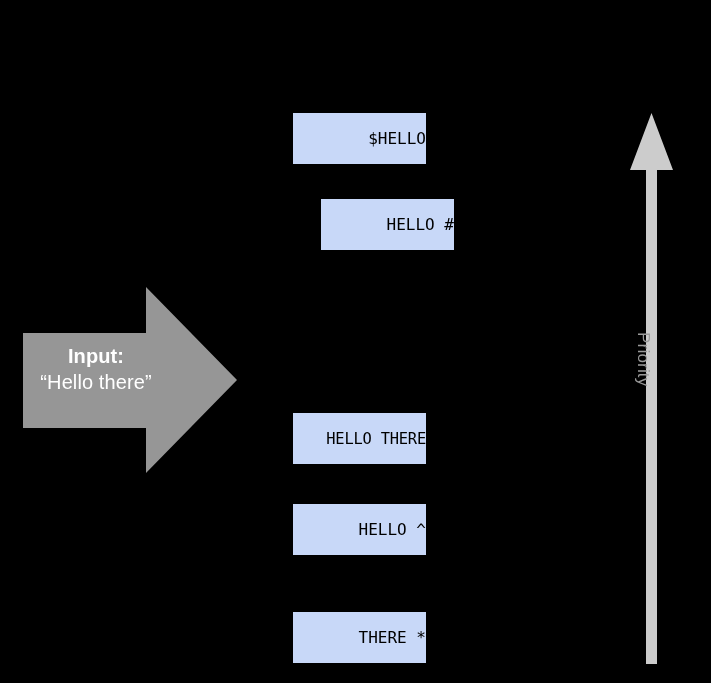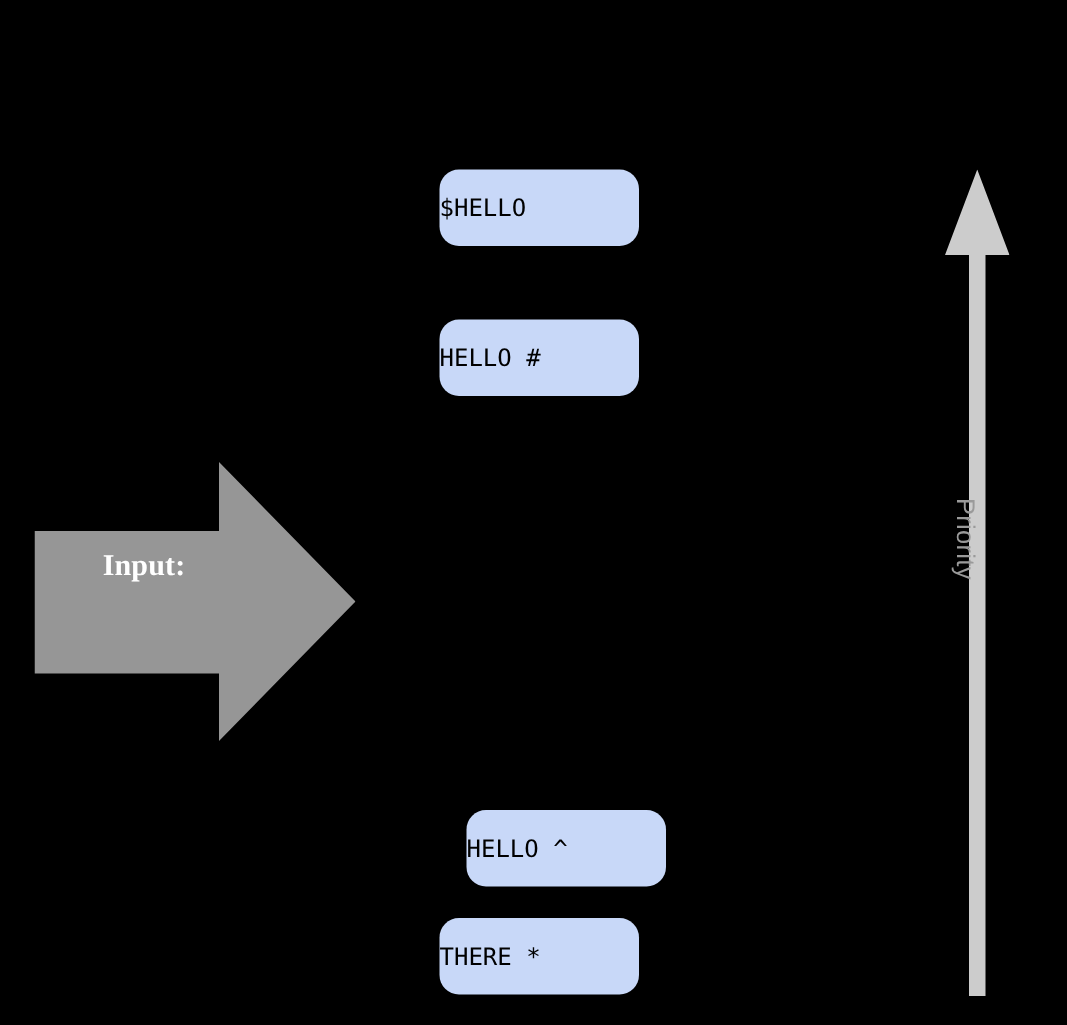--- a/index.html
+++ b/index.html
@@ -20,24 +20,23 @@
     left: 0; top: 0;
     width: 711px;
     height: 683px;
     background: #000000;
   }
 
   
   .input-arrow {
     position: absolute;
     left: 23px;
-    top: 308px;
+    top: 287px;
     width: 214px;
     height: 186px;
-    font-family: Liberation Serif, serif;
   }
   .input-arrow svg {
     display: block;
     width: 214px;
     height: 186px;
   }
   .input-arrow-label {
     position: absolute;
     left: 0px;
     top: 57px;
@@ -62,22 +61,21 @@
 
   
   .option-box {
     position: absolute;
     left: 293px;
     width: 133px;
     height: 51px;
     background: #c8d8f8;
     display: flex;
     align-items: center;
-    justify-content: flex-start;
-    border-radius: 13px;
+    justify-content: flex-end;
   }
   .option-box .box-label {
     font-family: "DejaVu Sans Mono", "Liberation Mono", monospace;
     font-size: 16px;
     color: #000000;
     white-space: pre;
     letter-spacing: 0px;
   }
   .option-box.wide .box-label {
     font-size: 15.4px;
@@ -114,30 +112,34 @@
 <body>
 
 <div id="stage">
 
   <div class="input-arrow">
     <svg viewBox="0 0 214 186">
       <polygon points="0,46 123,46 123,0 214,93 123,186 123,141 0,141" fill="#969696"></polygon>
     </svg>
     <div class="input-arrow-label">
       <span class="line1">Input:</span>
+      <span class="line2">“Hello there”</span>
     </div>
   </div>
 
   <div class="option-box" style="top:113px;">
     <span class="box-label">$HELLO</span>
   </div>
-  <div class="option-box" style="top:213px;">
+  <div class="option-box" style="top:199px;margin-left:28px;">
     <span class="box-label">HELLO #</span>
   </div>
-  <div class="option-box" style="top:540px;margin-left:18px;">
+  <div class="option-box wide" style="top:413px;">
+    <span class="box-label">HELLO THERE</span>
+  </div>
+  <div class="option-box" style="top:504px;">
     <span class="box-label">HELLO ^</span>
   </div>
   <div class="option-box" style="top:612px;">
     <span class="box-label">THERE *</span>
   </div>
 
   <div class="priority-arrow">
     <svg viewBox="0 0 43 551">
       <polygon points="21.5,0 43,57 27,57 27,551 16,551 16,57 0,57" fill="#cccccc"></polygon>
     </svg>

